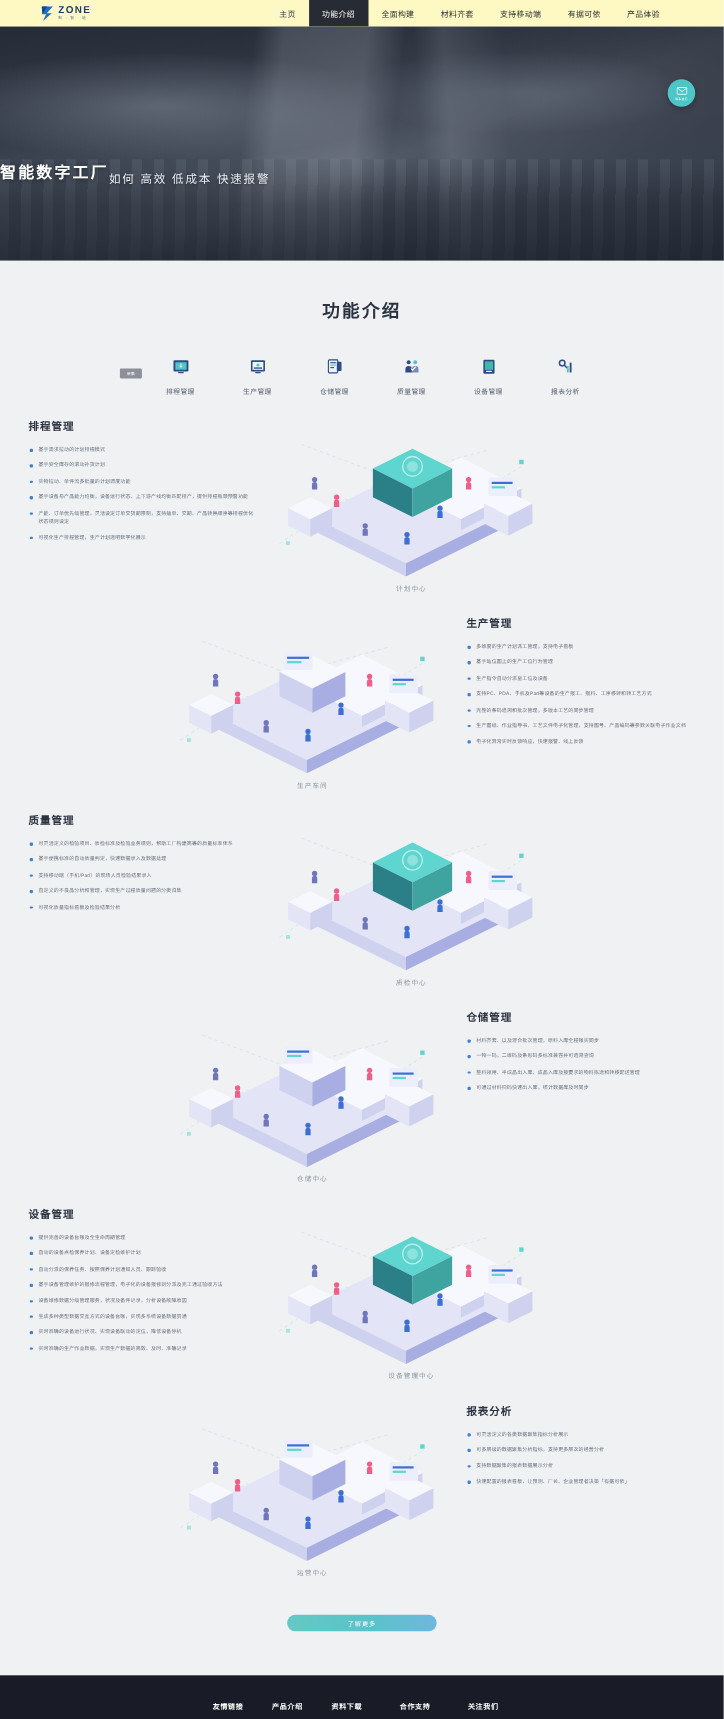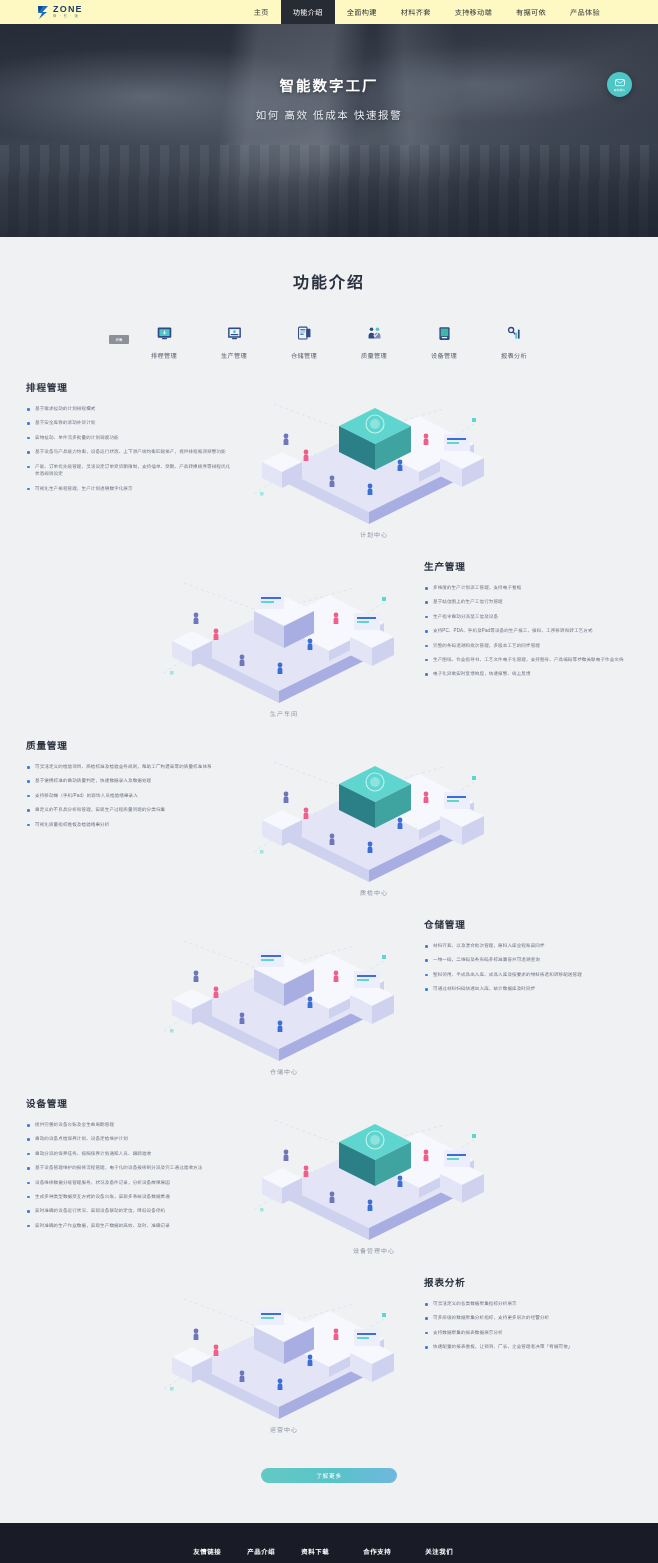--- a/index.html
+++ b/index.html
@@ -67,21 +67,21 @@
       linear-gradient(86deg, transparent 58%, rgba(210,220,232,.12) 62%, transparent 70%);
   }
   .hero::after {
     content: ""; position: absolute; left: 0; right: 0; bottom: 0; height: 92px;
     background:
       linear-gradient(180deg, rgba(30,36,46,0) 0%, rgba(28,34,44,.45) 45%, rgba(26,32,42,.72) 100%),
       repeating-linear-gradient(91deg, rgba(120,130,145,.20) 0 9px, rgba(60,68,80,.16) 9px 20px);
   }
   .hero-inner {
     position: relative; z-index: 3; height: 100%;
-    display: flex; flex-direction: column; align-items: center;
+    display: flex; align-items: center;
     justify-content: flex-start; padding-top: 50px;
   }
   .hero-title {
     font-size: 14.5px; font-weight: 700; color: #ffffff;
     letter-spacing: 2px; text-shadow: 0 1px 4px rgba(0,0,0,.45);
   }
   .hero-sub {
     margin-top: 12px; font-size: 10.5px; color: #e9edf3;
     letter-spacing: 1.6px; font-weight: 400;
     text-shadow: 0 1px 3px rgba(0,0,0,.4);

